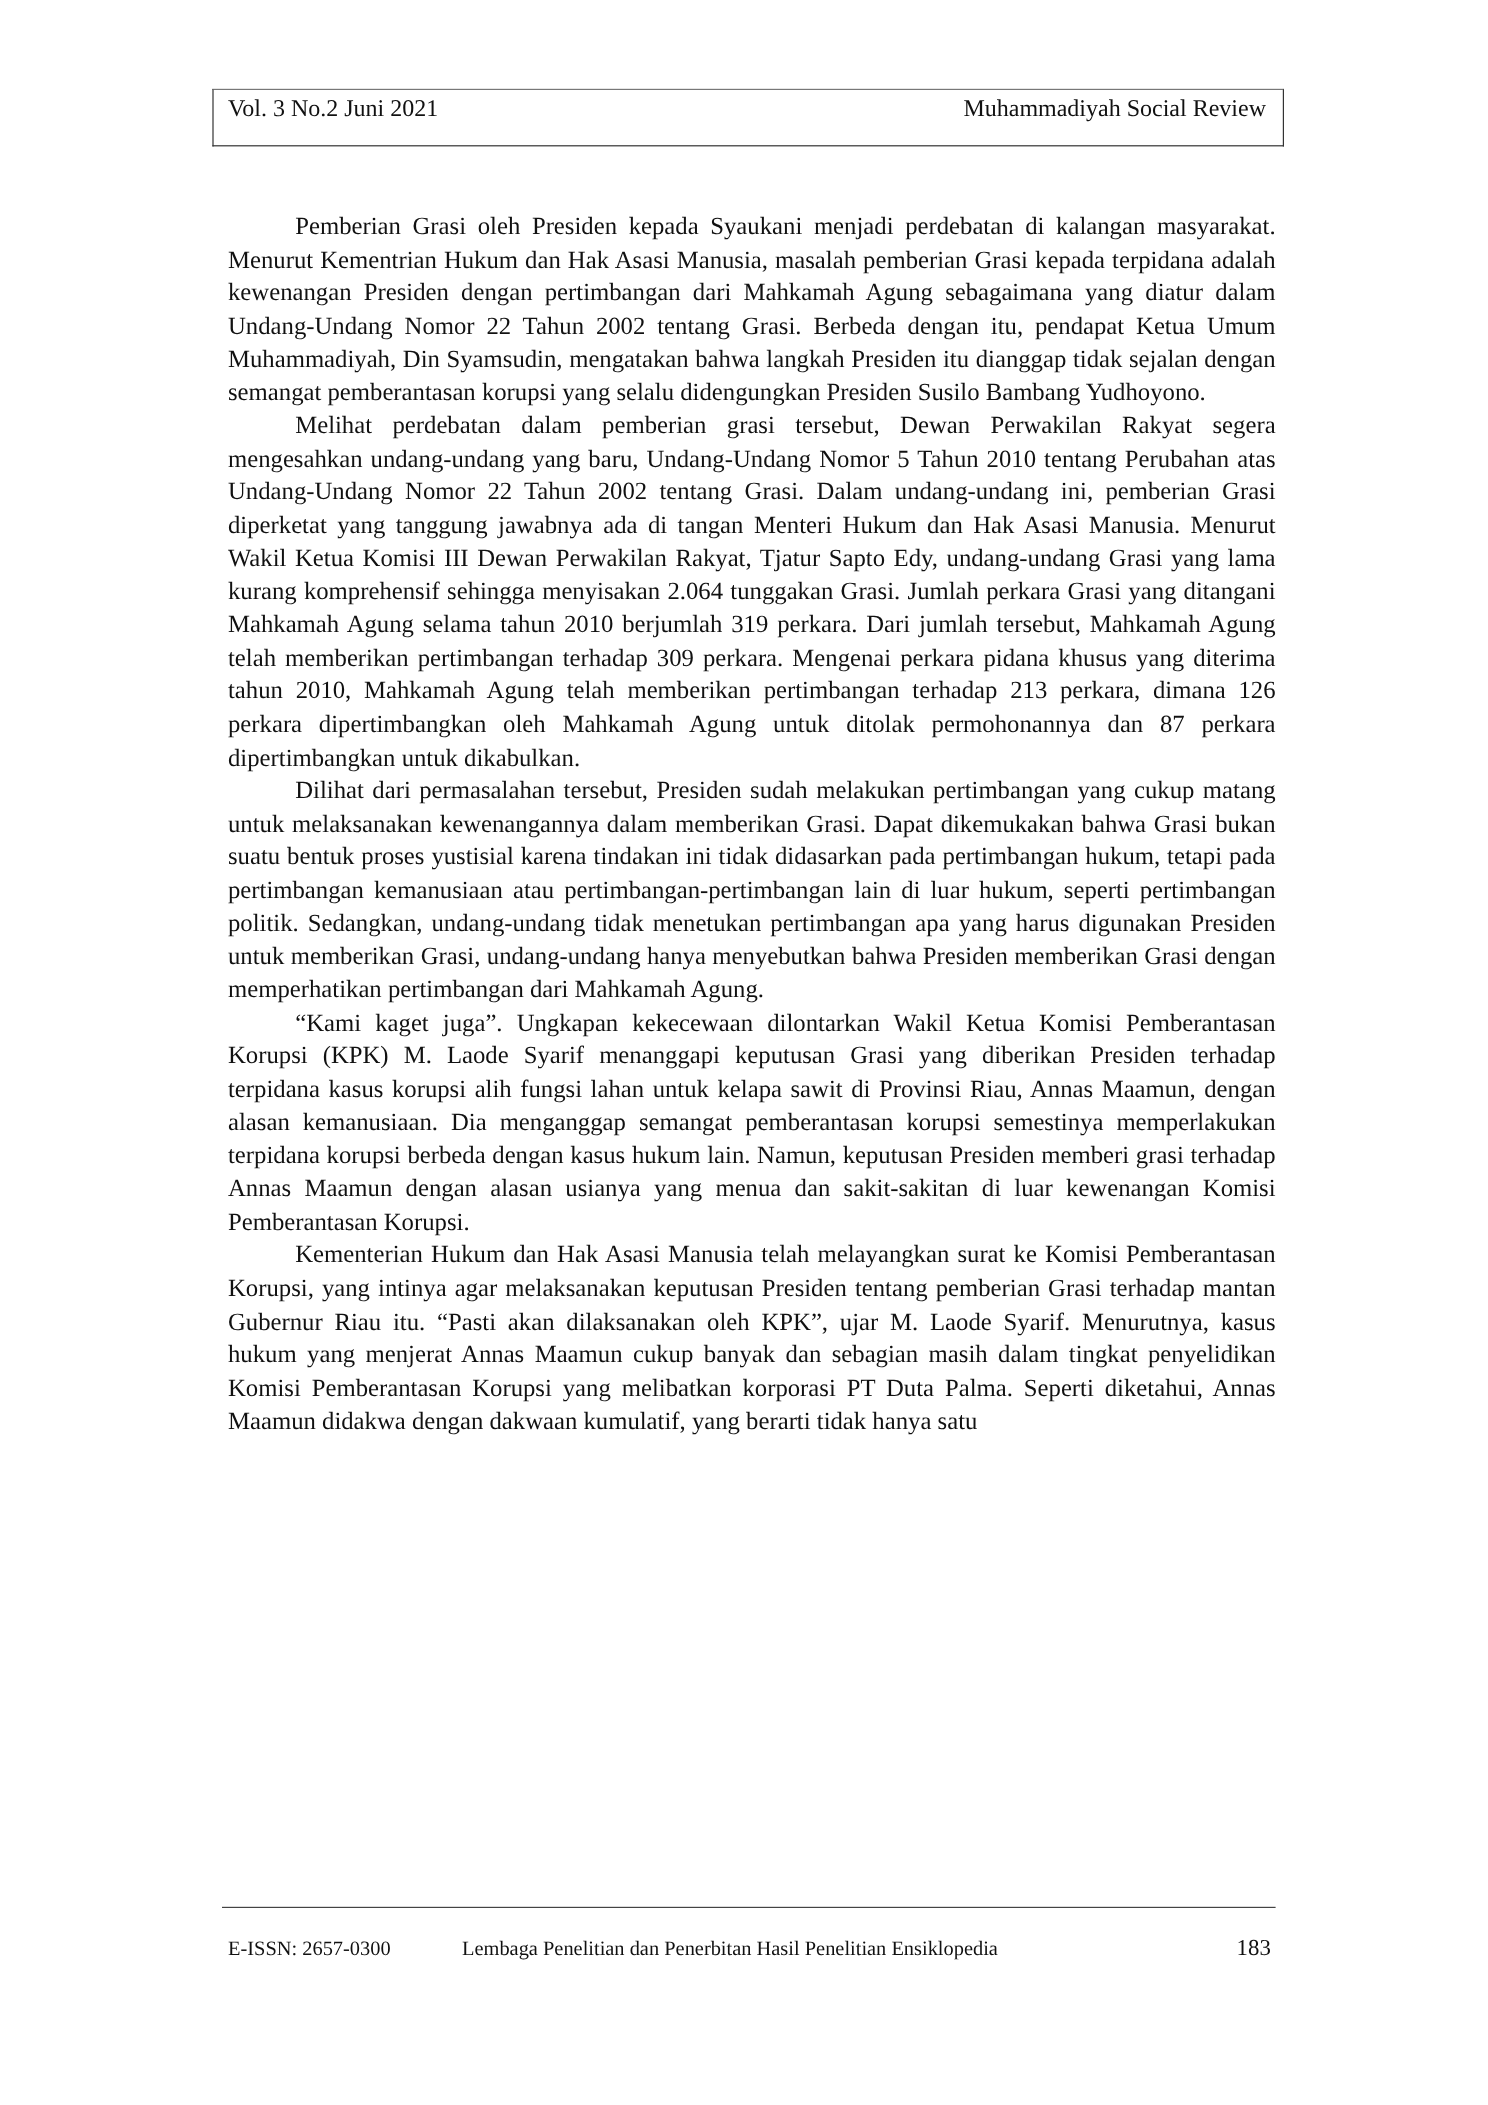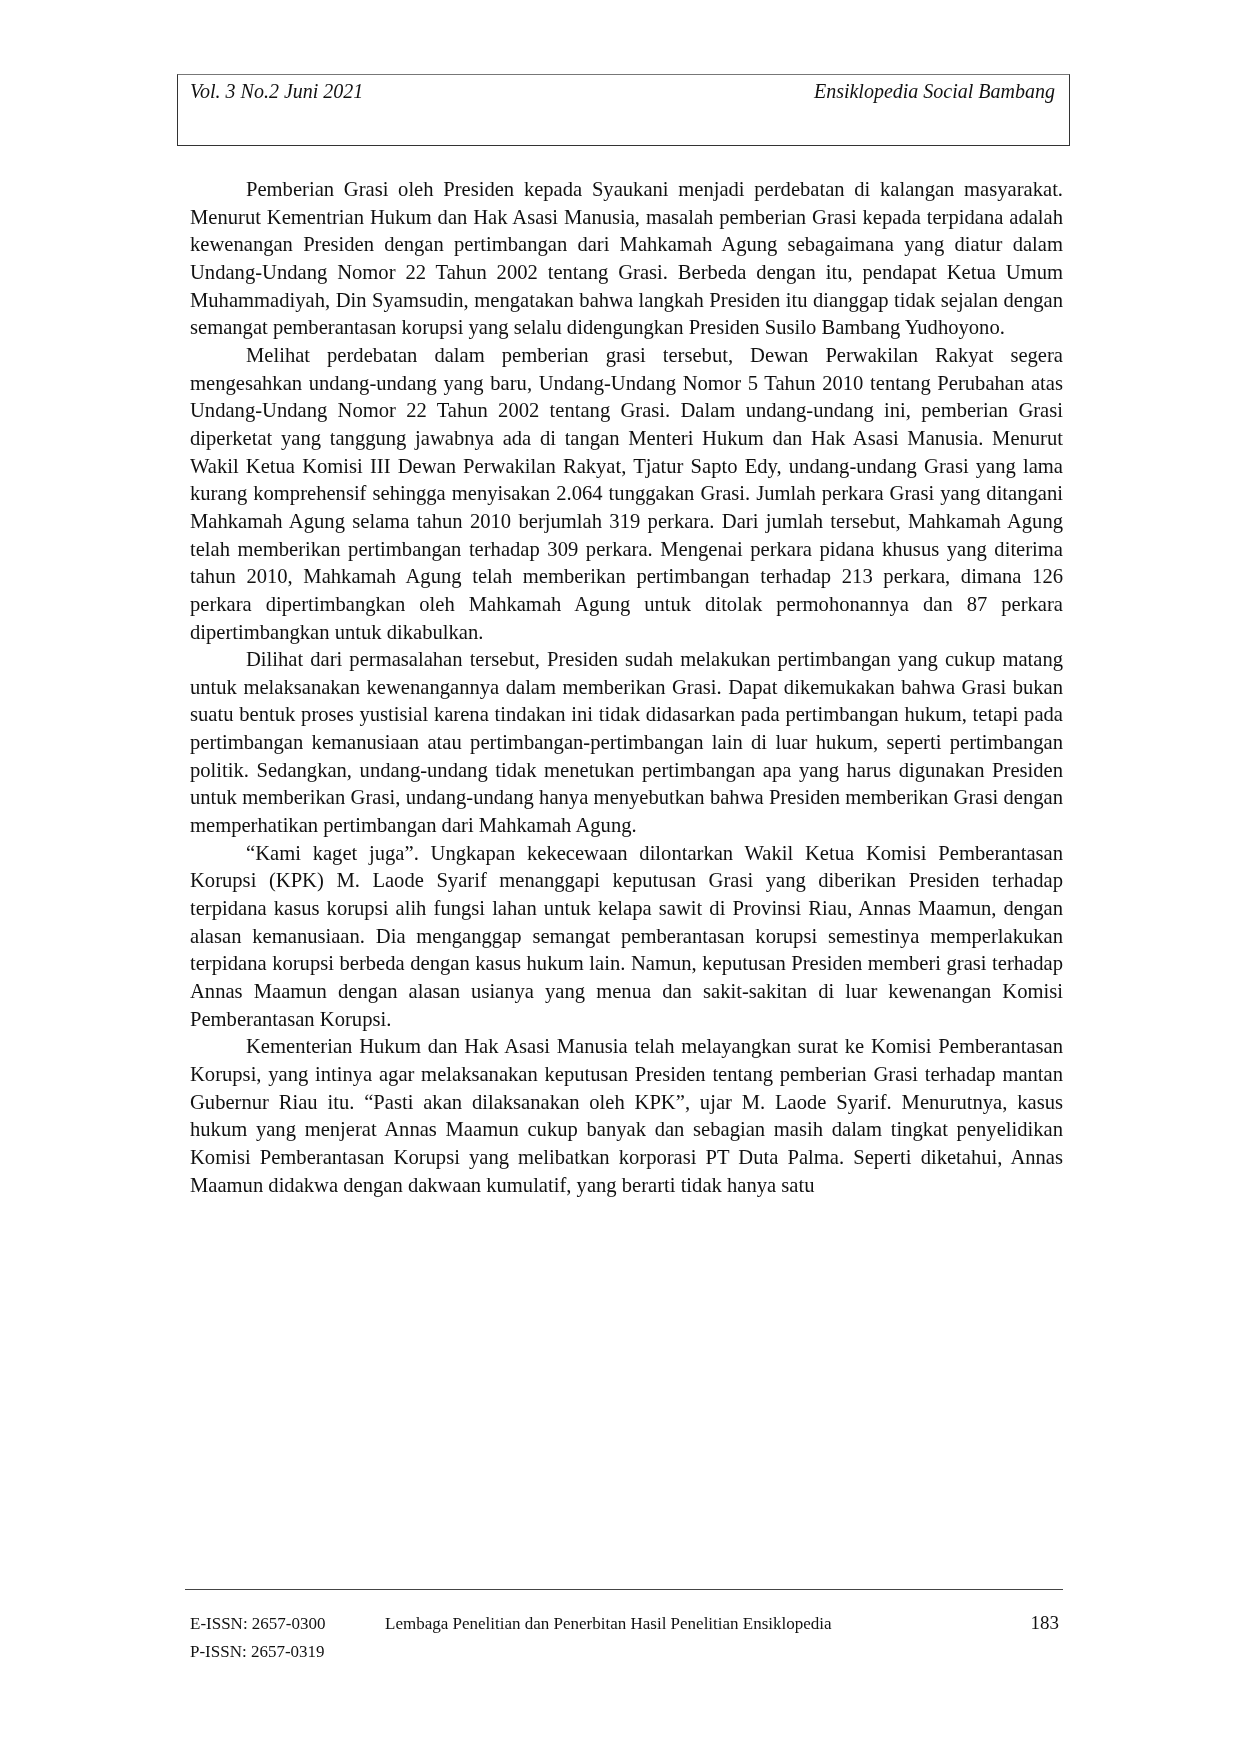--- a/index.html
+++ b/index.html
@@ -1,19 +1,19 @@
 <!DOCTYPE html>
 <html><head>
 <meta charset="utf-8">
 <style>
   html, body { margin: 0; padding: 0; background: #ffffff; }
   body { width: 1240px; height: 1754px; position: relative; overflow: hidden;
          font-family: "Liberation Serif", "DejaVu Serif", serif; color: #111; }
-  .header-box { position: absolute; left: 177px; top: 74px; width: 893px; height: 72px;
-                border: 1.5px solid #333; border-top-color: #777; box-sizing: border-box; font-style: italic; }
+  .header-box { position: absolute; left: 177px; top: 74px; width: 893px; height: 48px;
+                border: 1.5px solid #333; border-top-color: #777; box-sizing: border-box; }
   .header-row { position: absolute; left: 12px; right: 14px; font-size: 20px; line-height: 26px; }
   .header-row.r1 { top: 3px; display: flex; justify-content: space-between; }
   .header-row.r2 { top: 29px; }
   .body-text { position: absolute; left: 190px; top: 176px; width: 873px;
                font-size: 20.6px; line-height: 27.65px; }
   .body-text p { margin: 0; text-align: justify; }
   .body-text p.indent { text-indent: 56px; }
   .footer-rule { position: absolute; left: 185px; top: 1589px; width: 878px; height: 0;
                  border-top: 1.3px solid #444; }
   .footer { position: absolute; left: 190px; top: 1594px; width: 873px; font-size: 17px; line-height: 28px; }
@@ -21,34 +21,33 @@
   .footer .eissn { width: 195px; margin-top: 16px; }
   .footer .publisher { flex: 1; }
   .footer .page-num { font-size: 19px; padding-right: 4px; }
 </style>
 </head>
 <body>
 
 <div class="header-box">
   <div class="header-row r1">
     <span>Vol. 3 No.2 Juni 2021</span>
-    <span>Ensiklopedia Social Bambang</span>
+    <span>Muhammadiyah Social Review</span>
   </div>
 </div>
 
 <div class="body-text">
   <p class="indent">Pemberian Grasi oleh Presiden kepada Syaukani menjadi perdebatan di kalangan masyarakat. Menurut Kementrian Hukum dan Hak Asasi Manusia, masalah pemberian Grasi kepada terpidana adalah kewenangan Presiden dengan pertimbangan dari Mahkamah Agung sebagaimana yang diatur dalam Undang-Undang Nomor 22 Tahun 2002 tentang Grasi. Berbeda dengan itu, pendapat Ketua Umum Muhammadiyah, Din Syamsudin, mengatakan bahwa langkah Presiden itu dianggap tidak sejalan dengan semangat pemberantasan korupsi yang selalu didengungkan Presiden Susilo Bambang Yudhoyono.</p>
   <p class="indent">Melihat perdebatan dalam pemberian grasi tersebut, Dewan Perwakilan Rakyat segera mengesahkan undang-undang yang baru, Undang-Undang Nomor 5 Tahun 2010 tentang Perubahan atas Undang-Undang Nomor 22 Tahun 2002 tentang Grasi. Dalam undang-undang ini, pemberian Grasi diperketat yang tanggung jawabnya ada di tangan Menteri Hukum dan Hak Asasi Manusia. Menurut Wakil Ketua Komisi III Dewan Perwakilan Rakyat, Tjatur Sapto Edy, undang-undang Grasi yang lama kurang komprehensif sehingga menyisakan 2.064 tunggakan Grasi. Jumlah perkara Grasi yang ditangani Mahkamah Agung selama tahun 2010 berjumlah 319 perkara. Dari jumlah tersebut, Mahkamah Agung telah memberikan pertimbangan terhadap 309 perkara. Mengenai perkara pidana khusus yang diterima tahun 2010, Mahkamah Agung telah memberikan pertimbangan terhadap 213 perkara, dimana 126 perkara dipertimbangkan oleh Mahkamah Agung untuk ditolak permohonannya dan 87 perkara dipertimbangkan untuk dikabulkan.</p>
   <p class="indent">Dilihat dari permasalahan tersebut, Presiden sudah melakukan pertimbangan yang cukup matang untuk melaksanakan kewenangannya dalam memberikan Grasi. Dapat dikemukakan bahwa Grasi bukan suatu bentuk proses yustisial karena tindakan ini tidak didasarkan pada pertimbangan hukum, tetapi pada pertimbangan kemanusiaan atau pertimbangan-pertimbangan lain di luar hukum, seperti pertimbangan politik. Sedangkan, undang-undang tidak menetukan pertimbangan apa yang harus digunakan Presiden untuk memberikan Grasi, undang-undang hanya menyebutkan bahwa Presiden memberikan Grasi dengan memperhatikan pertimbangan dari Mahkamah Agung.</p>
   <p class="indent">“Kami kaget juga”. Ungkapan kekecewaan dilontarkan Wakil Ketua Komisi Pemberantasan Korupsi (KPK) M. Laode Syarif menanggapi keputusan Grasi yang diberikan Presiden terhadap terpidana kasus korupsi alih fungsi lahan untuk kelapa sawit di Provinsi Riau, Annas Maamun, dengan alasan kemanusiaan. Dia menganggap semangat pemberantasan korupsi semestinya memperlakukan terpidana korupsi berbeda dengan kasus hukum lain. Namun, keputusan Presiden memberi grasi terhadap Annas Maamun dengan alasan usianya yang menua dan sakit-sakitan di luar kewenangan Komisi Pemberantasan Korupsi.</p>
   <p class="indent">Kementerian Hukum dan Hak Asasi Manusia telah melayangkan surat ke Komisi Pemberantasan Korupsi, yang intinya agar melaksanakan keputusan Presiden tentang pemberian Grasi terhadap mantan Gubernur Riau itu. “Pasti akan dilaksanakan oleh KPK”, ujar M. Laode Syarif. Menurutnya, kasus hukum yang menjerat Annas Maamun cukup banyak dan sebagian masih dalam tingkat penyelidikan Komisi Pemberantasan Korupsi yang melibatkan korporasi PT Duta Palma. Seperti diketahui, Annas Maamun didakwa dengan dakwaan kumulatif, yang berarti tidak hanya satu</p>
 </div>
 
 <div class="footer-rule"></div>
 
 <div class="footer">
   <div class="row1">
     <span class="eissn">E-ISSN: 2657-0300</span>
     <span class="publisher">Lembaga Penelitian dan Penerbitan Hasil Penelitian Ensiklopedia</span>
     <span class="page-num">183</span>
   </div>
-  <div>P-ISSN: 2657-0319</div>
 </div>
 
 </body></html>

